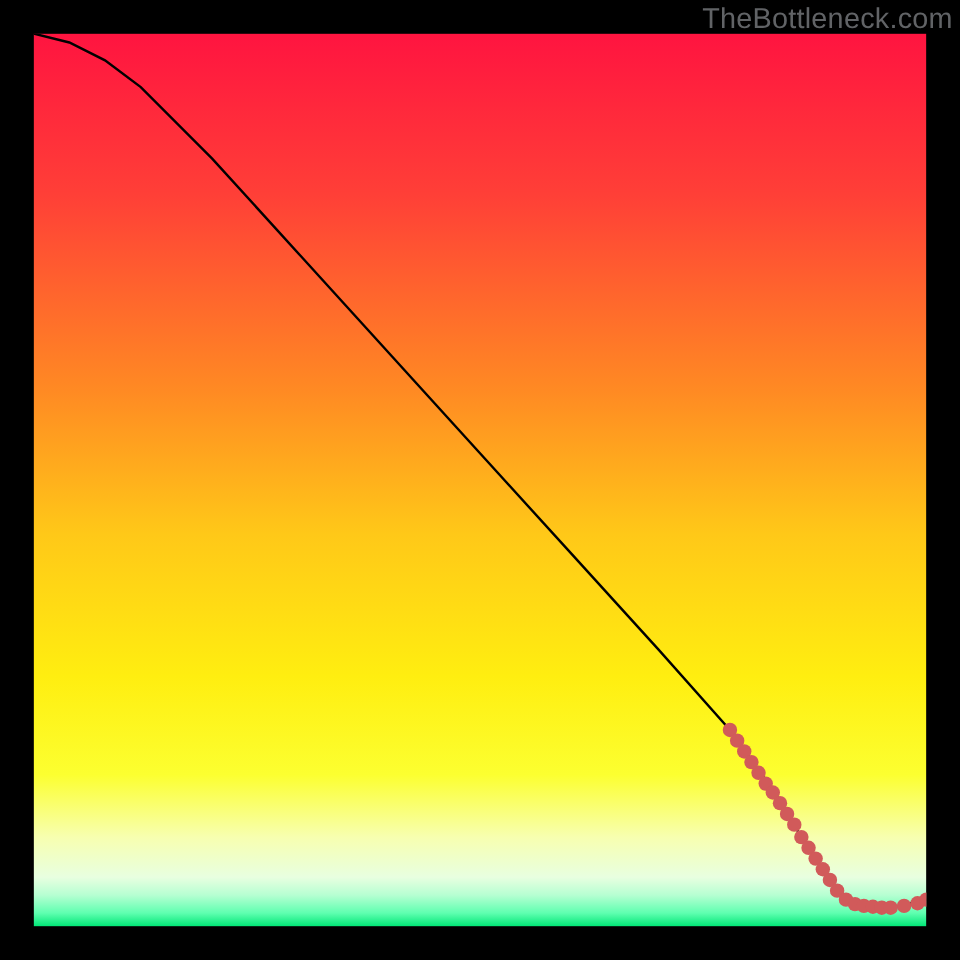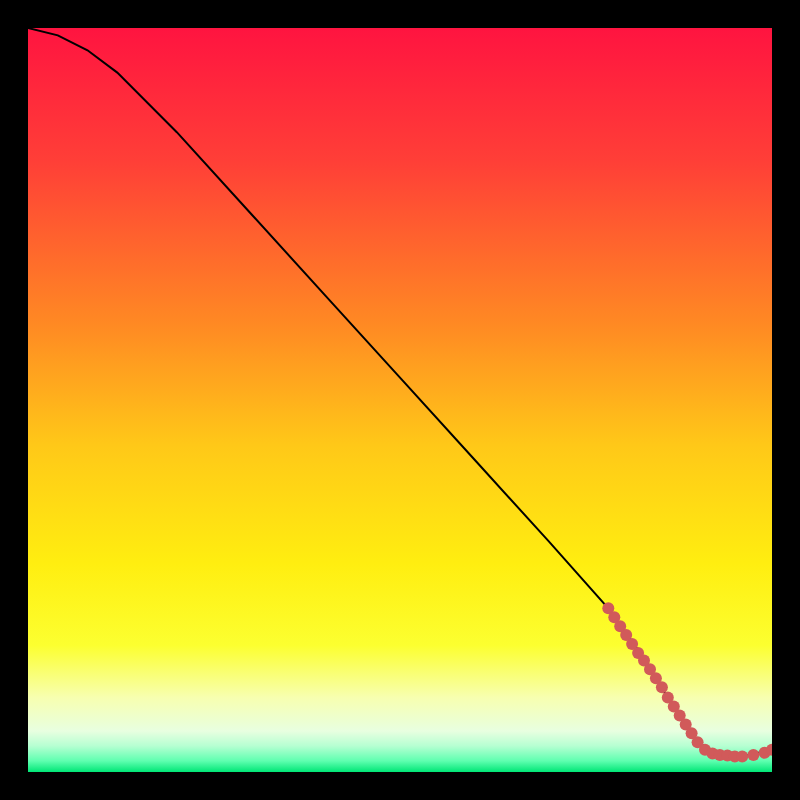--- a/index.html
+++ b/index.html
@@ -33,20 +33,21 @@
     top: 28px;
     width: 744px;
     height: 744px;
   }
   svg { display: block; }
 </style>
 </head>
 <body>
 
 <div class="frame">
+  <div class="watermark">TheBottleneck.com</div>
 
   <div class="plot-wrap">
     <svg id="chart-svg" width="744" height="744" viewBox="0 0 744 744">
       <defs>
         <linearGradient id="bg-grad" x1="0" y1="0" x2="0" y2="1">
             <stop offset="0%" stop-color="#ff1440"></stop>
             <stop offset="18%" stop-color="#ff3f37"></stop>
             <stop offset="40%" stop-color="#ff8a23"></stop>
             <stop offset="56.00000000000001%" stop-color="#ffc818"></stop>
             <stop offset="72%" stop-color="#ffee10"></stop>

